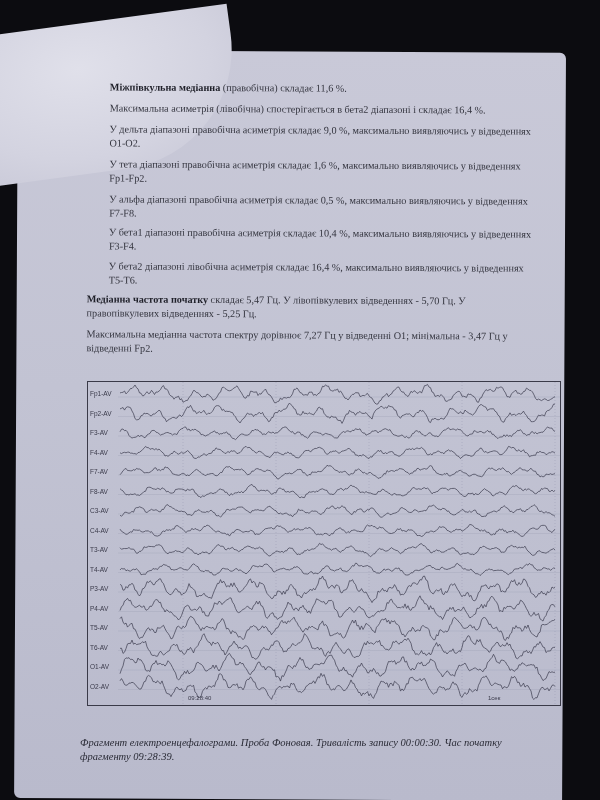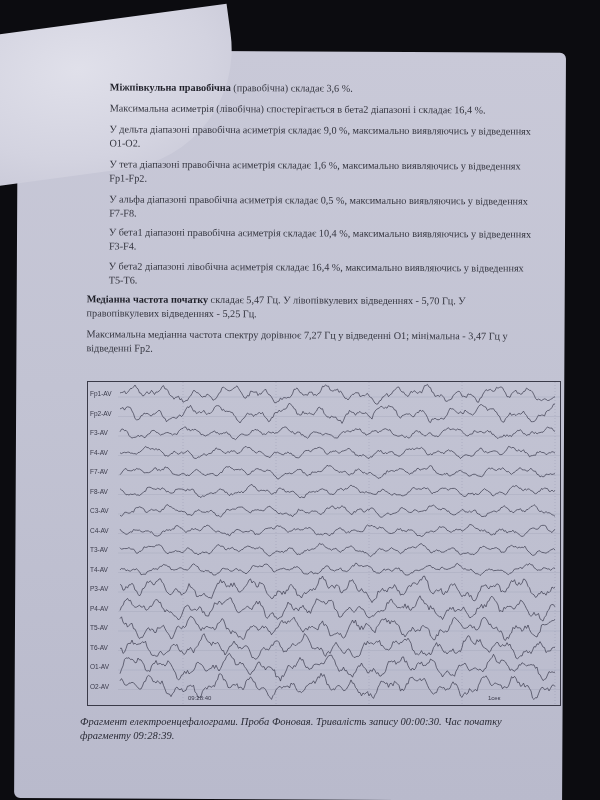--- a/index.html
+++ b/index.html
@@ -35,31 +35,31 @@
     .chart svg { position: absolute; left: 0; top: 0; }
     .ch-label {
       position: absolute; left: 2px; font-size: 6.5px; color: #3a3a4a;
       font-family: "Liberation Sans", sans-serif;
     }
     .time-label {
       position: absolute; font-size: 6px; color: #3a3a4a;
       font-family: "Liberation Sans", sans-serif;
     }
     .caption {
-      position: absolute; left: 80px; top: 715px; width: 445px;
+      position: absolute; left: 80px; top: 736px; width: 445px;
       font-size: 10.5px; line-height: 14px; font-style: italic; color: #2a2b36;
     }
   </style>
 </head>
 <body>
 
 <div class="page">
   <div class="curl"></div>
 
-  <div class="text" style="top:30px"><b>Міжпівкульна правобічна</b><span> (правобічна) складає 3,6 %.</span></div>
+  <div class="text" style="top:30px"><b>Міжпівкульна медіанна</b><span> (правобічна) складає 11,6 %.</span></div>
   <div class="text" style="top:51px"><span>Максимальна асиметрія (лівобічна) спостерігається в бета2 діапазоні і складає 16,4 %.</span></div>
   <div class="text" style="top:72px"><span>У дельта діапазоні правобічна асиметрія складає 9,0 %, максимально виявляючись у відведеннях O1-O2.</span></div>
   <div class="text" style="top:107px"><span>У тета діапазоні правобічна асиметрія складає 1,6 %, максимально виявляючись у відведеннях Fp1-Fp2.</span></div>
   <div class="text" style="top:142px"><span>У альфа діапазоні правобічна асиметрія складає 0,5 %, максимально виявляючись у відведеннях F7-F8.</span></div>
   <div class="text" style="top:175px"><span>У бета1 діапазоні правобічна асиметрія складає 10,4 %, максимально виявляючись у відведеннях F3-F4.</span></div>
   <div class="text" style="top:209px"><span>У бета2 діапазоні лівобічна асиметрія складає 16,4 %, максимально виявляючись у відведеннях T5-T6.</span></div>
   <div class="text" style="top:242px; left:70px; width:450px"><b>Медіанна частота початку</b><span> складає 5,47 Гц. У лівопівкулевих відведеннях - 5,70 Гц. У правопівкулевих відведеннях - 5,25 Гц.</span></div>
   <div class="text" style="top:277px; left:70px; width:450px"><span>Максимальна медіанна частота спектру дорівнює 7,27 Гц у відведенні O1; мінімальна - 3,47 Гц у відведенні Fp2.</span></div>
 </div>
 

